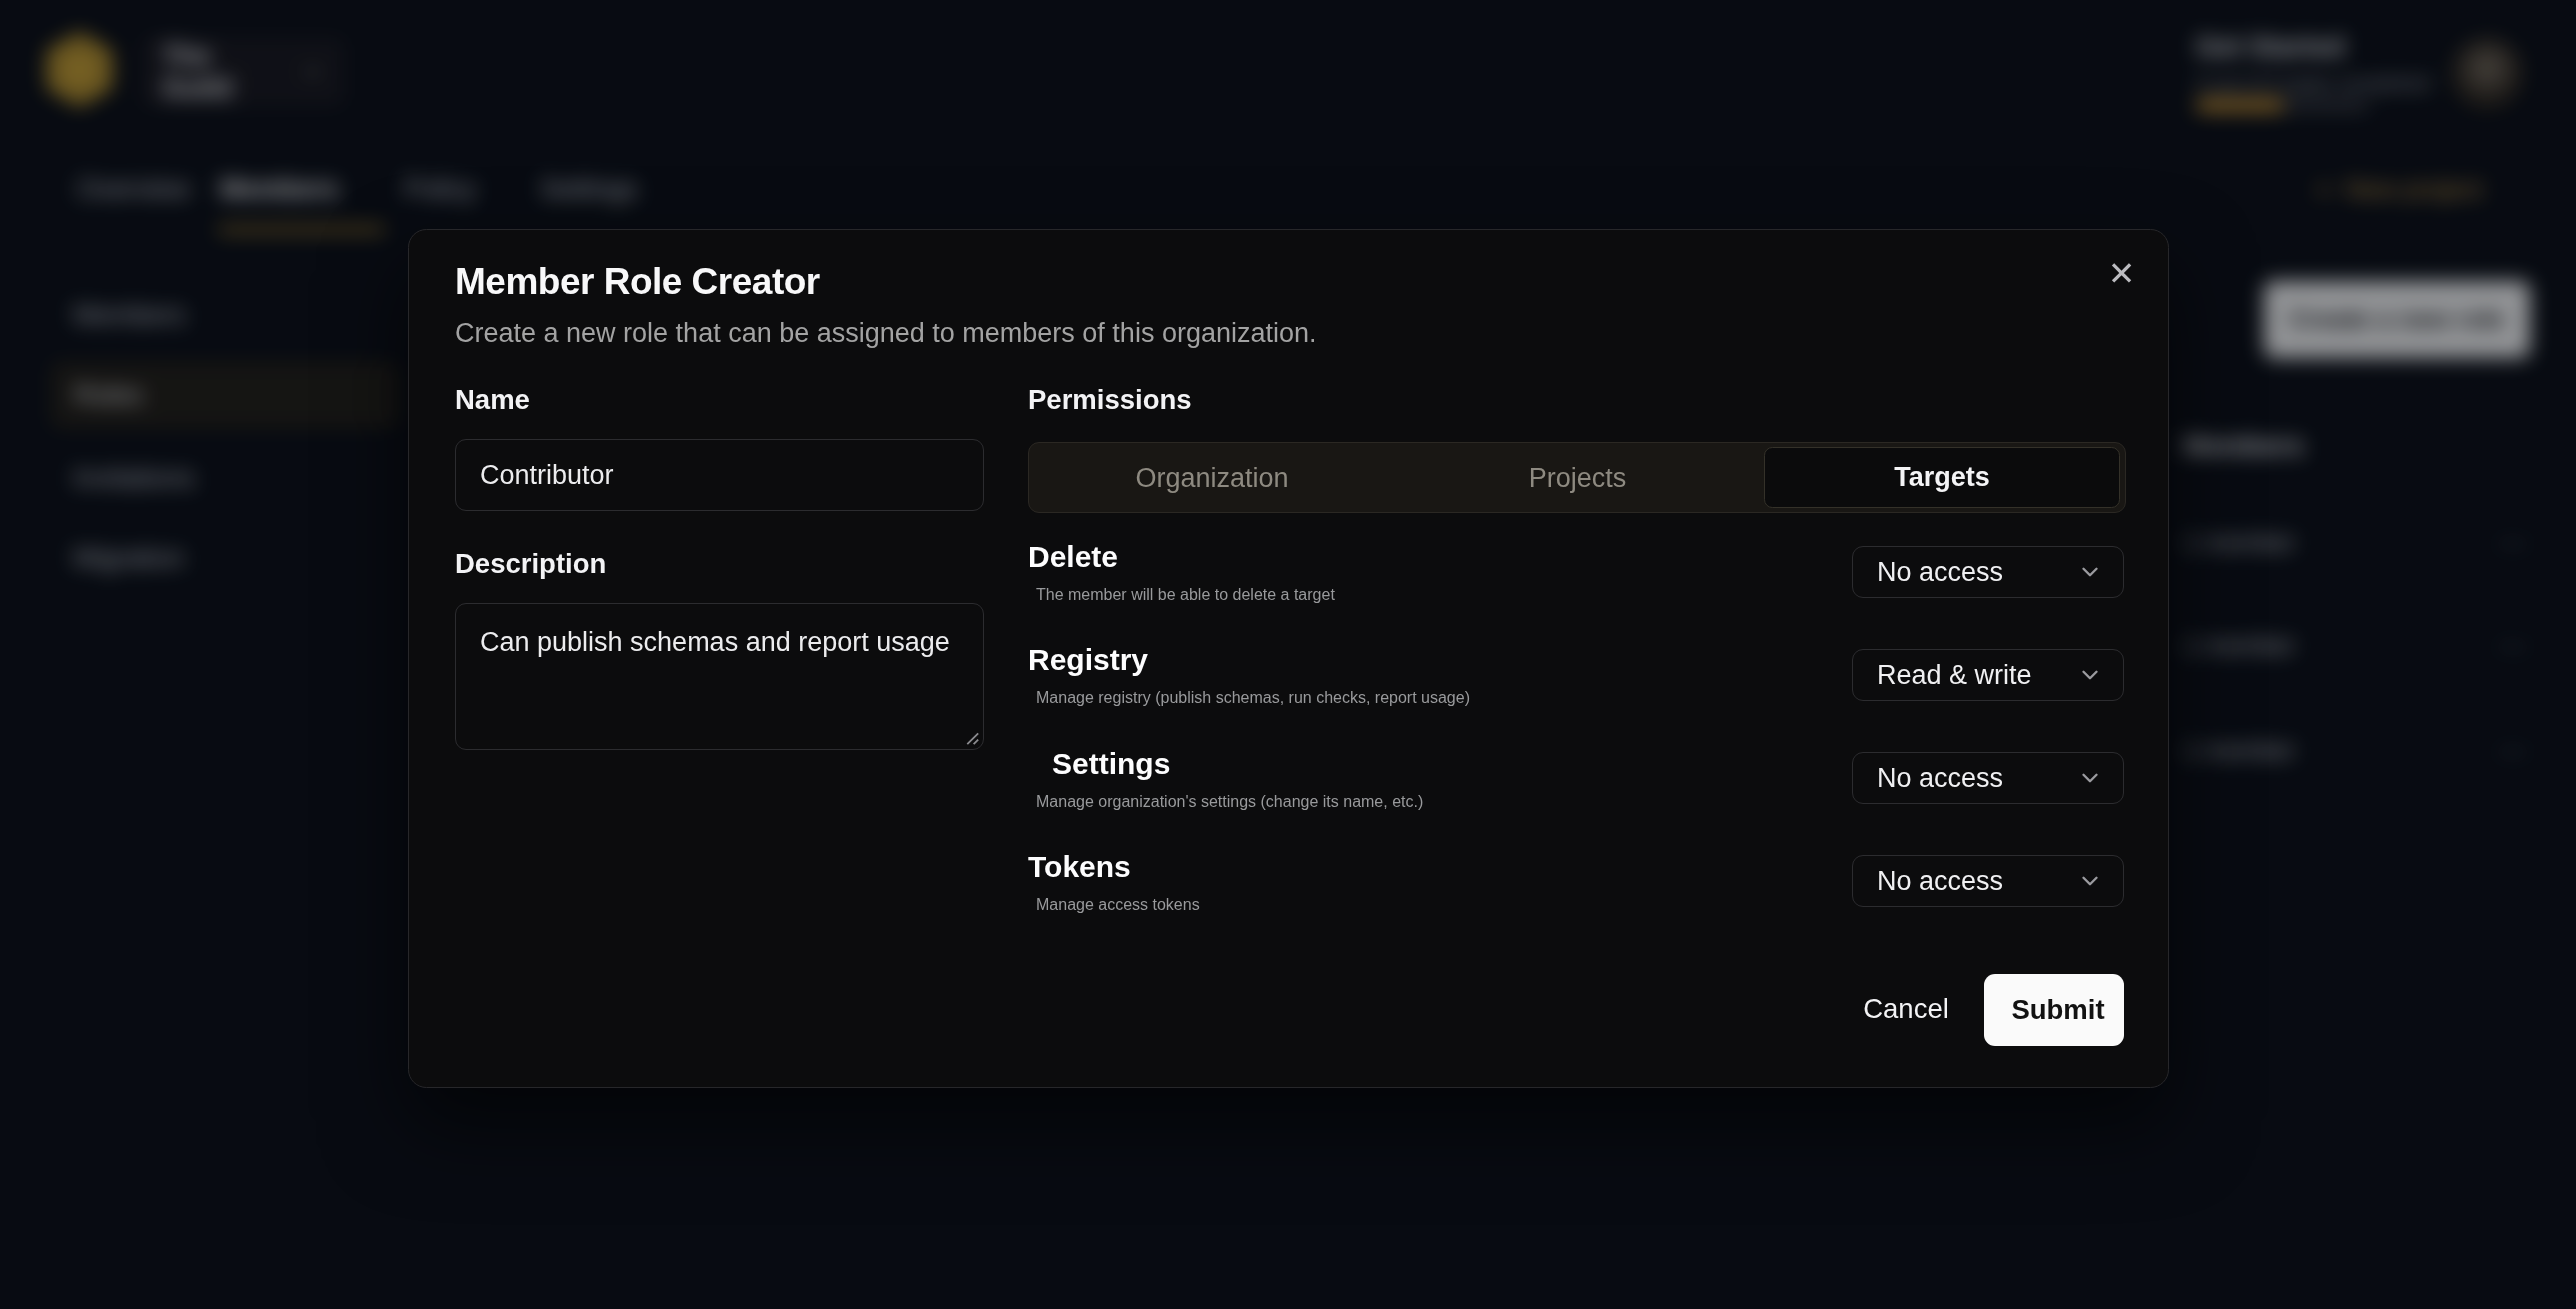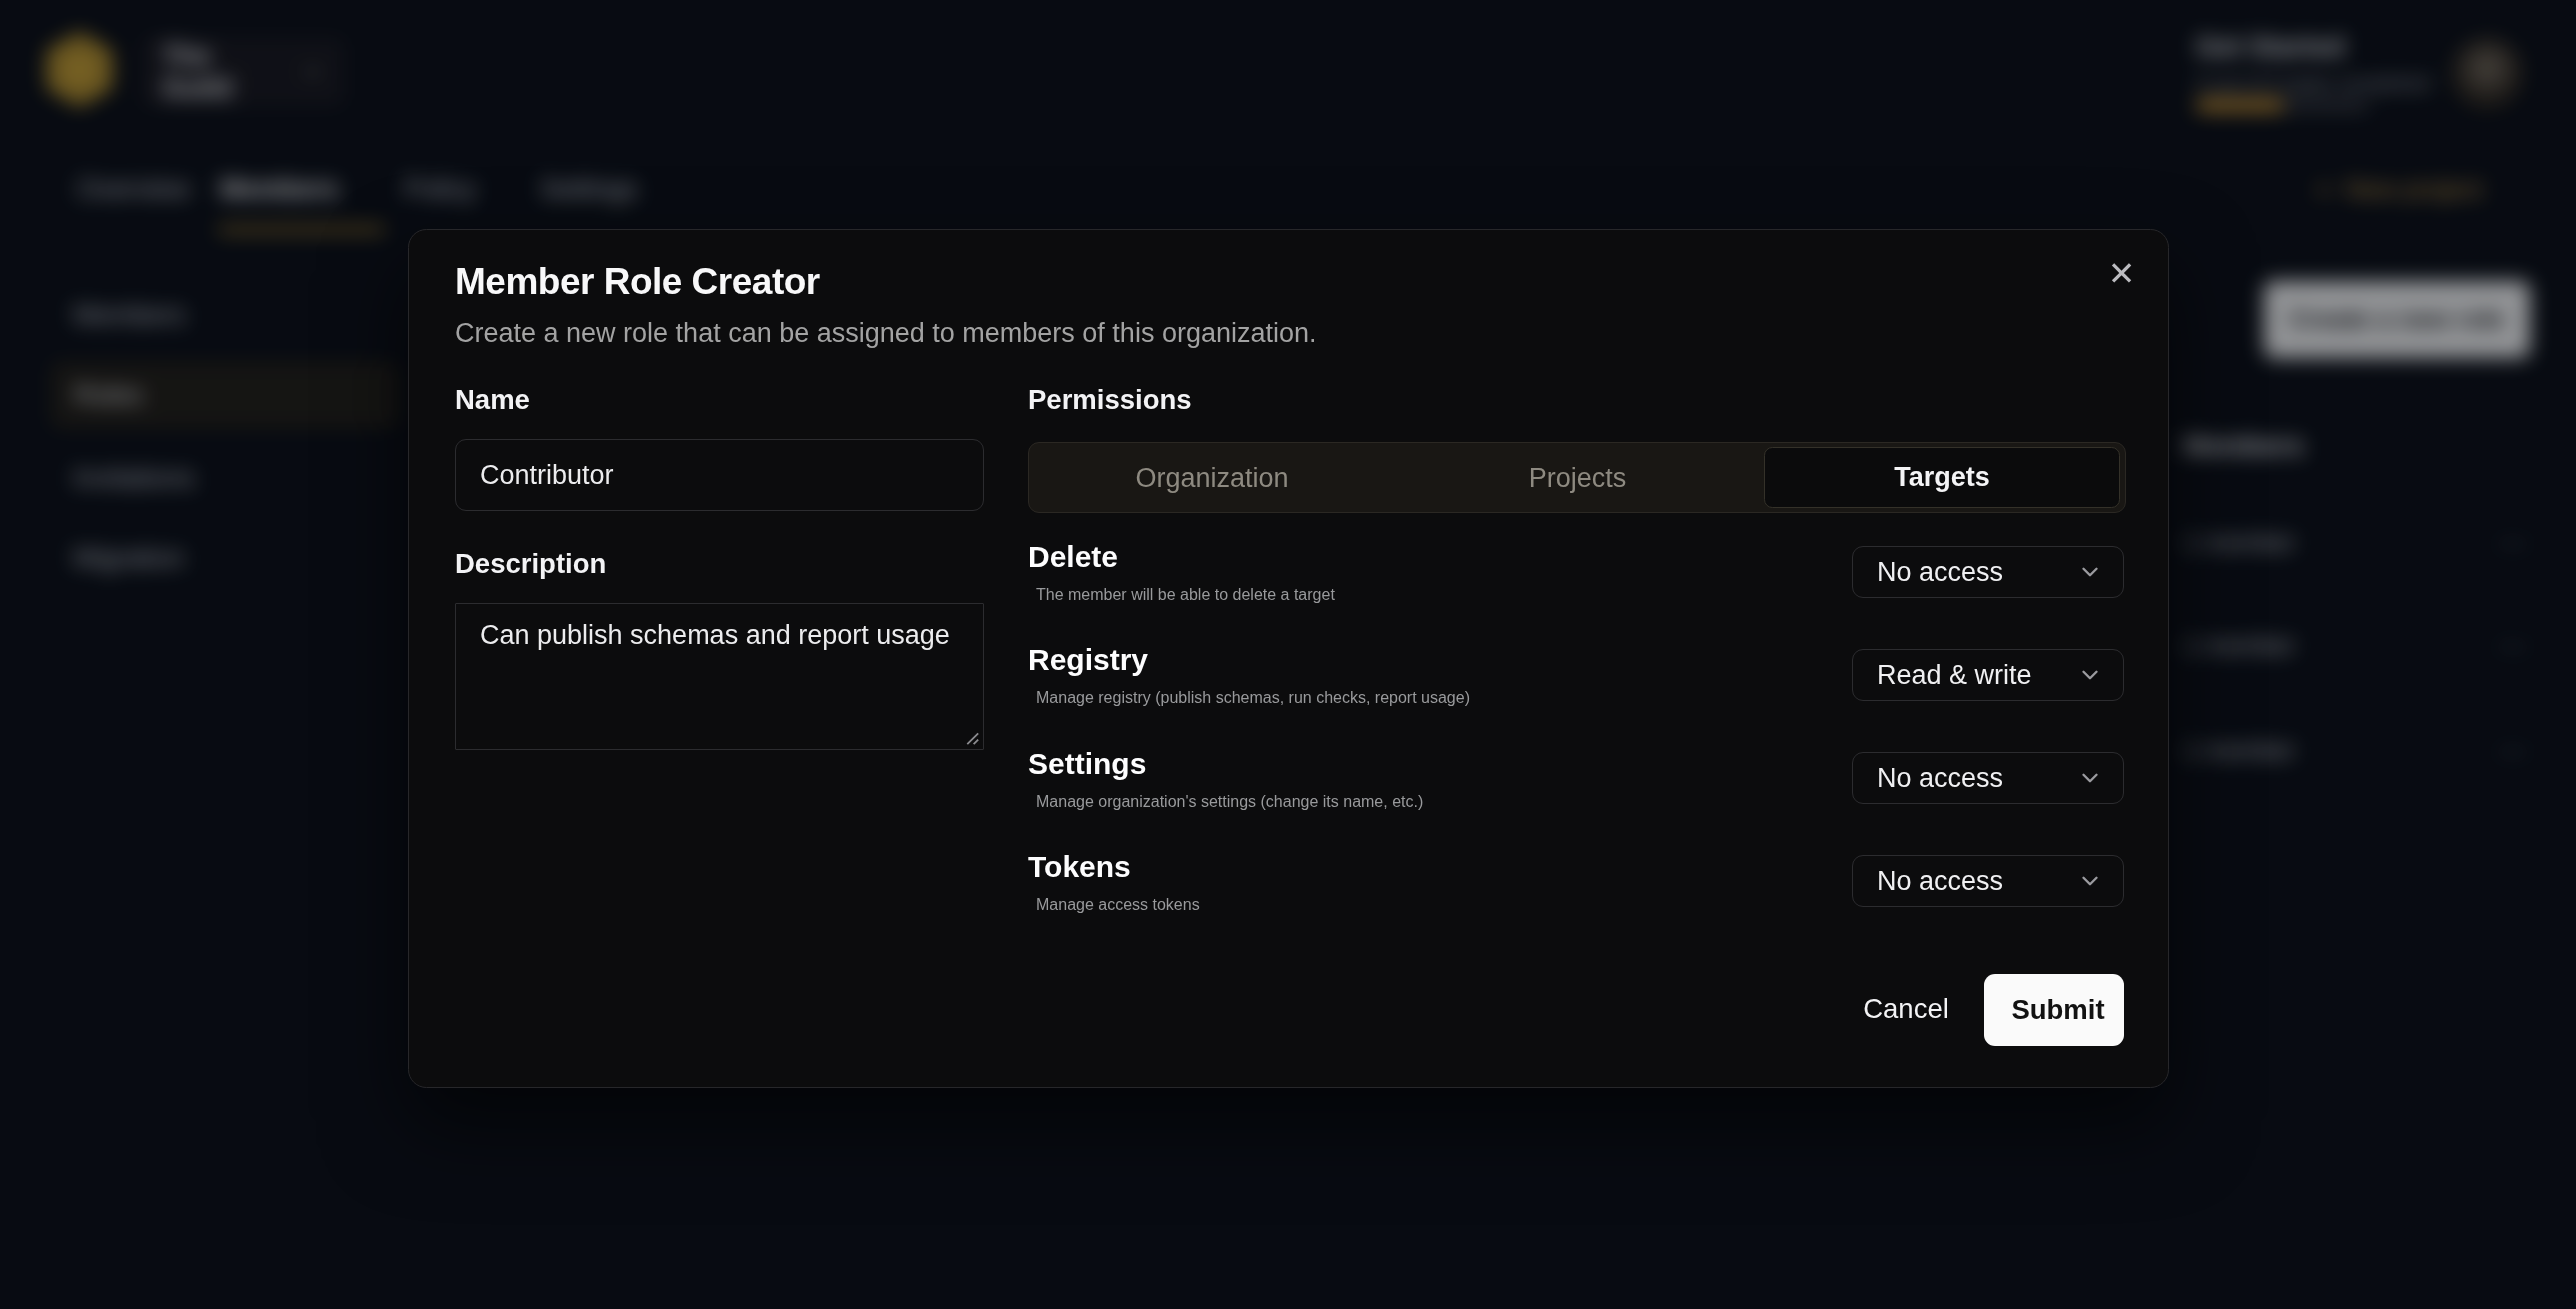--- a/index.html
+++ b/index.html
@@ -47,21 +47,21 @@
   .modal{position:absolute;left:408px;top:229px;width:1761px;height:859px;background:#0c0c0d;
          border:0.9px solid #27272a;border-radius:18.4px;box-shadow:0 37px 83px rgba(0,0,0,.6);}
   .m-close{position:absolute;left:1687px;top:18.4px;width:51px;height:51px;display:flex;align-items:center;
            justify-content:center;color:#bcbcc0;font-size:33px;cursor:pointer;}
   .m-title{position:absolute;left:46px;top:31px;color:#f8f8f9;font-size:37px;font-weight:700;letter-spacing:-0.5px;}
   .m-sub{position:absolute;left:46px;top:88px;color:#a3a3a3;font-size:27px;}
   .f-label{position:absolute;color:#f3f3f5;font-size:27.5px;font-weight:600;}
   .t-input{position:absolute;left:46px;top:209px;width:529px;height:72px;background:#0c0c0d;
            border:0.9px solid #2c2c2f;border-radius:11px;color:#ececee;font-size:27px;padding:0 24px;outline:none;}
   .t-area{position:absolute;left:46px;top:373px;width:529px;height:147px;background:#0c0c0d;
-          border:0.9px solid #2c2c2f;border-radius:1px;color:#ececee;font-size:27px;padding:13px 24px;
+          border:0.9px solid #2c2c2f;border-radius:11px;color:#ececee;font-size:27px;padding:20px 24px;
           resize:none;outline:none;line-height:1.35;overflow:hidden;}
   .resize-glyph{position:absolute;left:551px;top:496px;width:20px;height:20px;}
 
   .tabstrip{position:absolute;left:619px;top:212px;width:1098px;height:71px;background:#191714;
             border:0.9px solid #2b2823;border-radius:11px;}
   .tab{position:absolute;top:0;height:71px;display:flex;align-items:center;justify-content:center;
        color:#8e8a81;font-size:27px;font-weight:500;}
   .tab-active-box{position:absolute;top:3.7px;bottom:3.7px;left:735px;width:356px;background:#0b0b0c;
                   border:0.9px solid #343129;border-radius:8.3px;display:flex;align-items:center;justify-content:center;
                   color:#f4f4f6;font-size:27px;font-weight:600;}
@@ -172,21 +172,21 @@
 
     <div class="perm-title" style="top:413px;">Registry</div>
     <div class="perm-desc" style="top:459px;">Manage registry (publish schemas, run checks, report usage)</div>
     <div class="dd" style="top:419px;">
       <span>Read &amp; write</span>
       <svg width="26" height="26" viewBox="0 0 24 24" fill="none" stroke="#9b9b9f" stroke-width="2.2" stroke-linecap="round" stroke-linejoin="round">
           <path d="M6 9l6 6 6-6"></path>
         </svg>
     </div>
 
-    <div class="perm-title" style="top:517px;">Settings</div>
+    <div class="perm-title" style="top:517px;margin-left:24px;">Settings</div>
     <div class="perm-desc" style="top:563px;">Manage organization's settings (change its name, etc.)</div>
     <div class="dd" style="top:522px;">
       <span>No access</span>
       <svg width="26" height="26" viewBox="0 0 24 24" fill="none" stroke="#9b9b9f" stroke-width="2.2" stroke-linecap="round" stroke-linejoin="round">
           <path d="M6 9l6 6 6-6"></path>
         </svg>
     </div>
 
     <div class="perm-title" style="top:620px;">Tokens</div>
     <div class="perm-desc" style="top:666px;text-align:right;">Manage access tokens</div>

